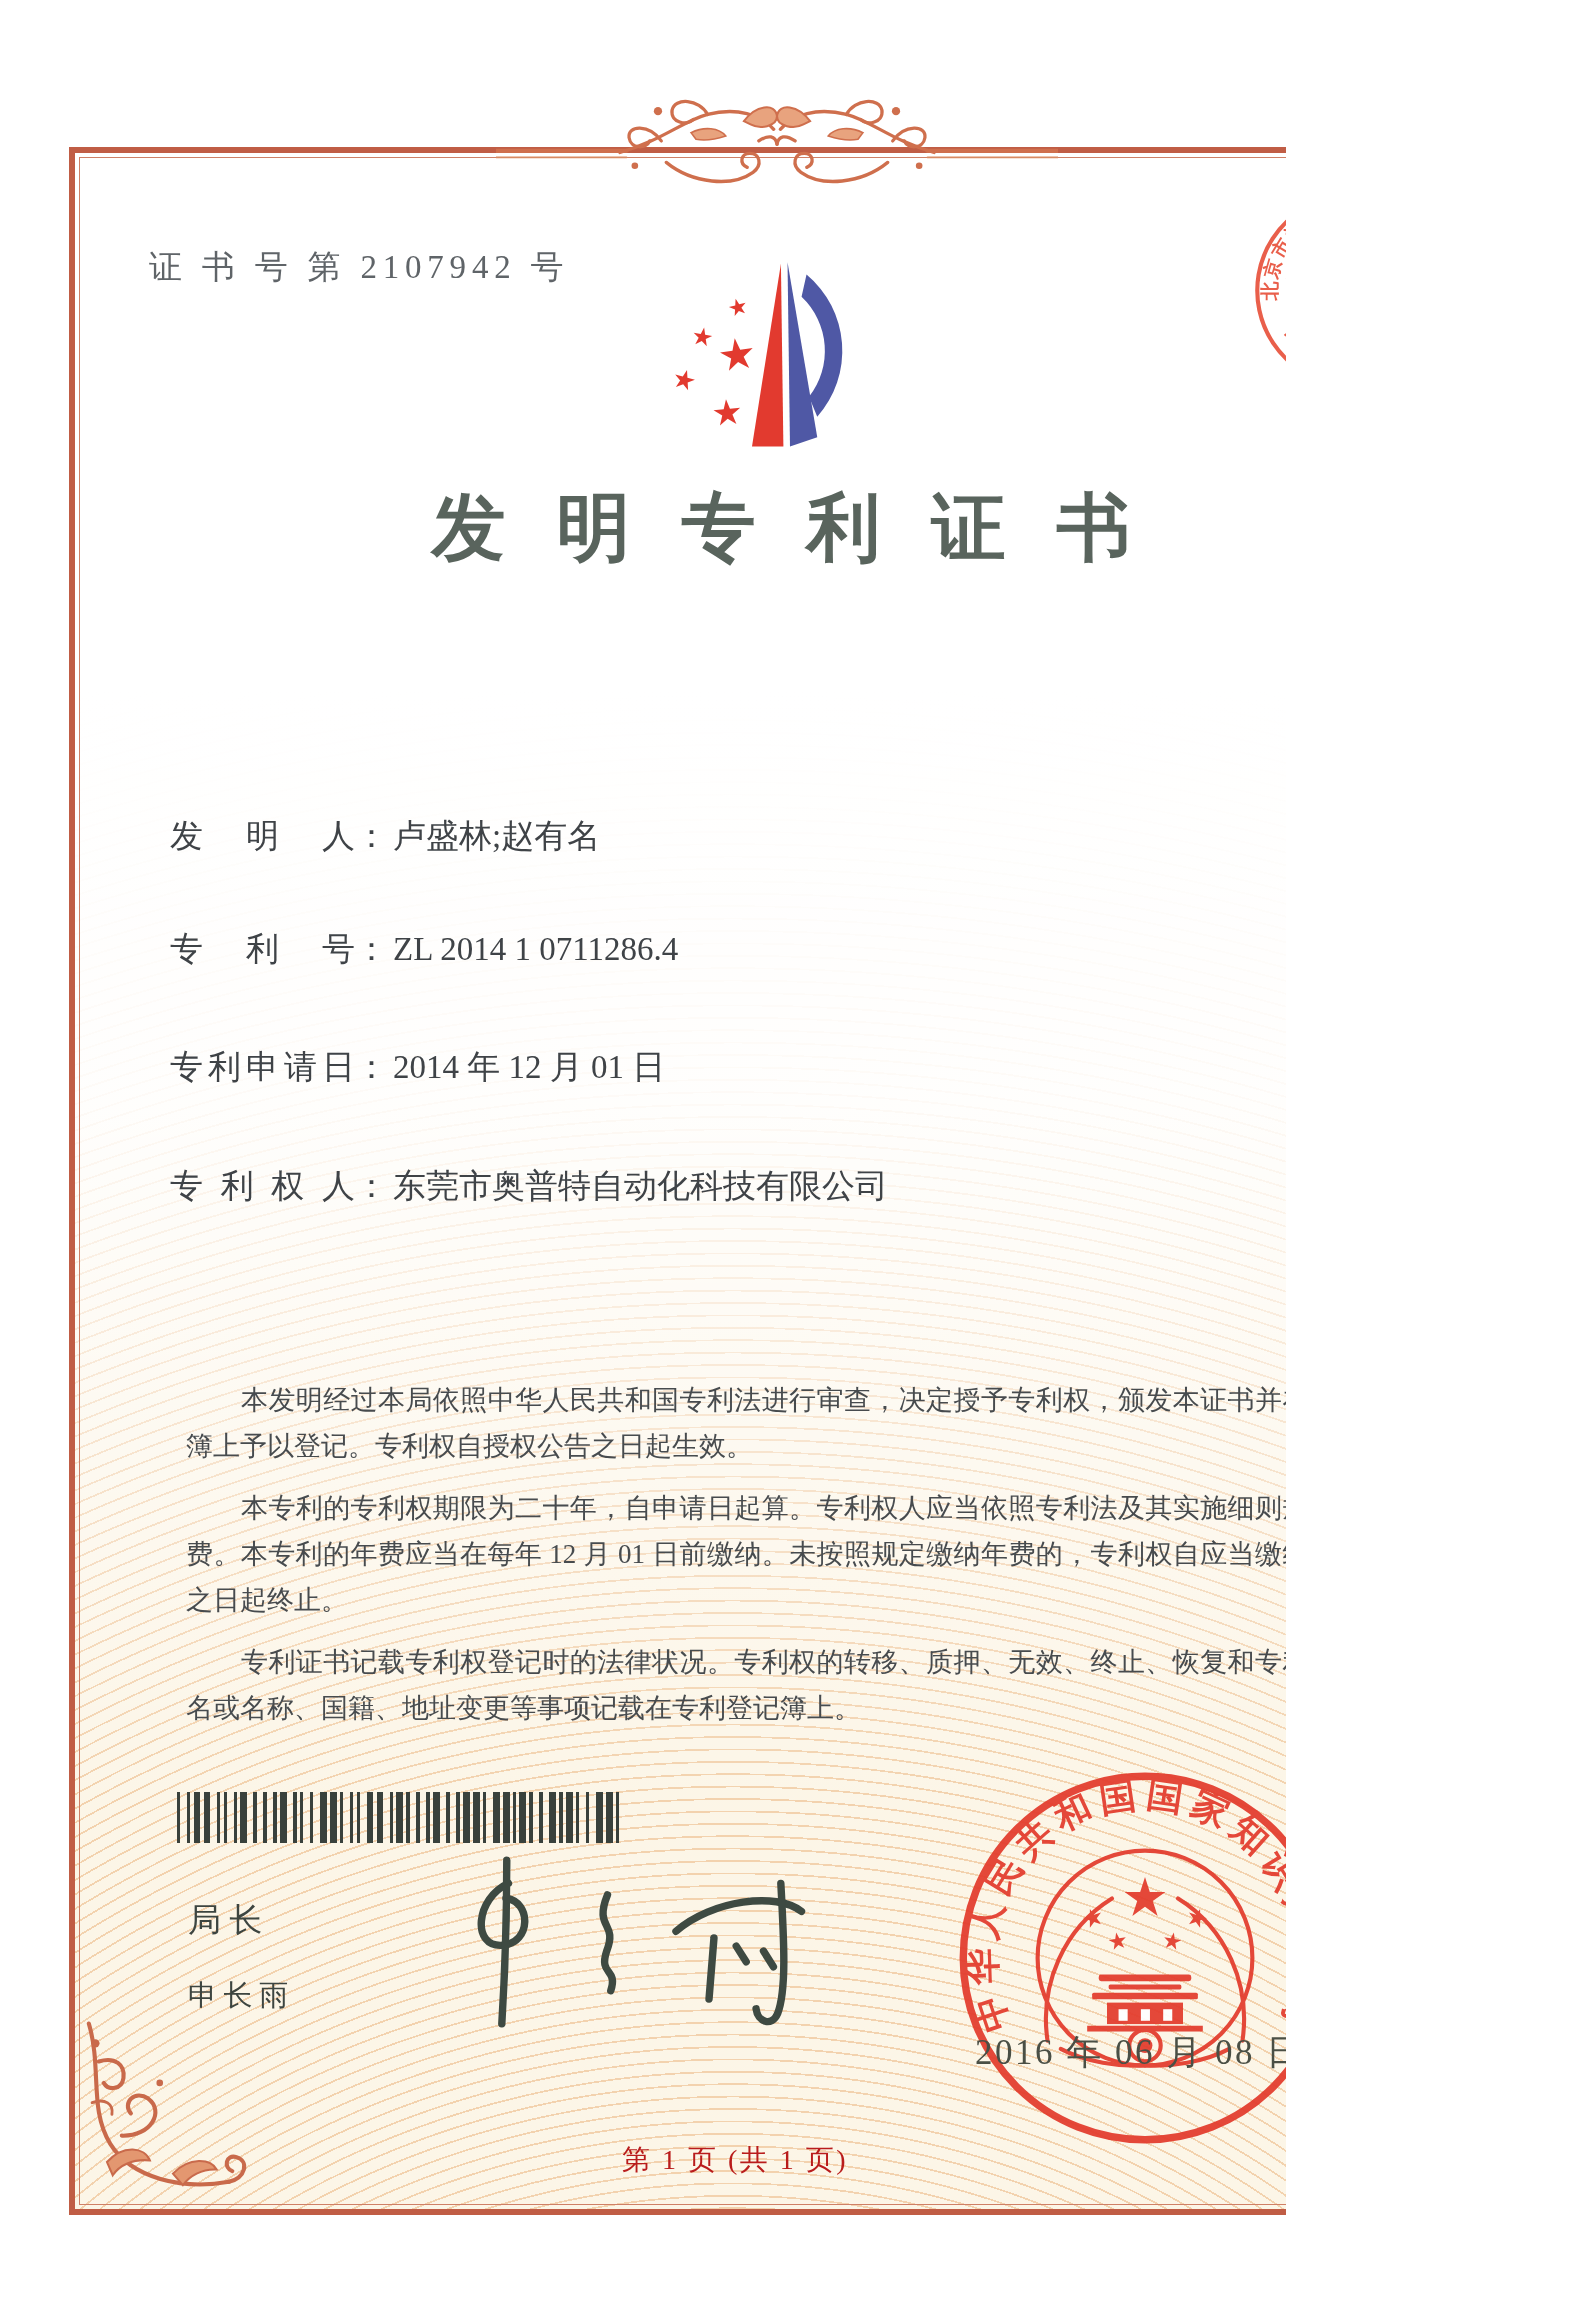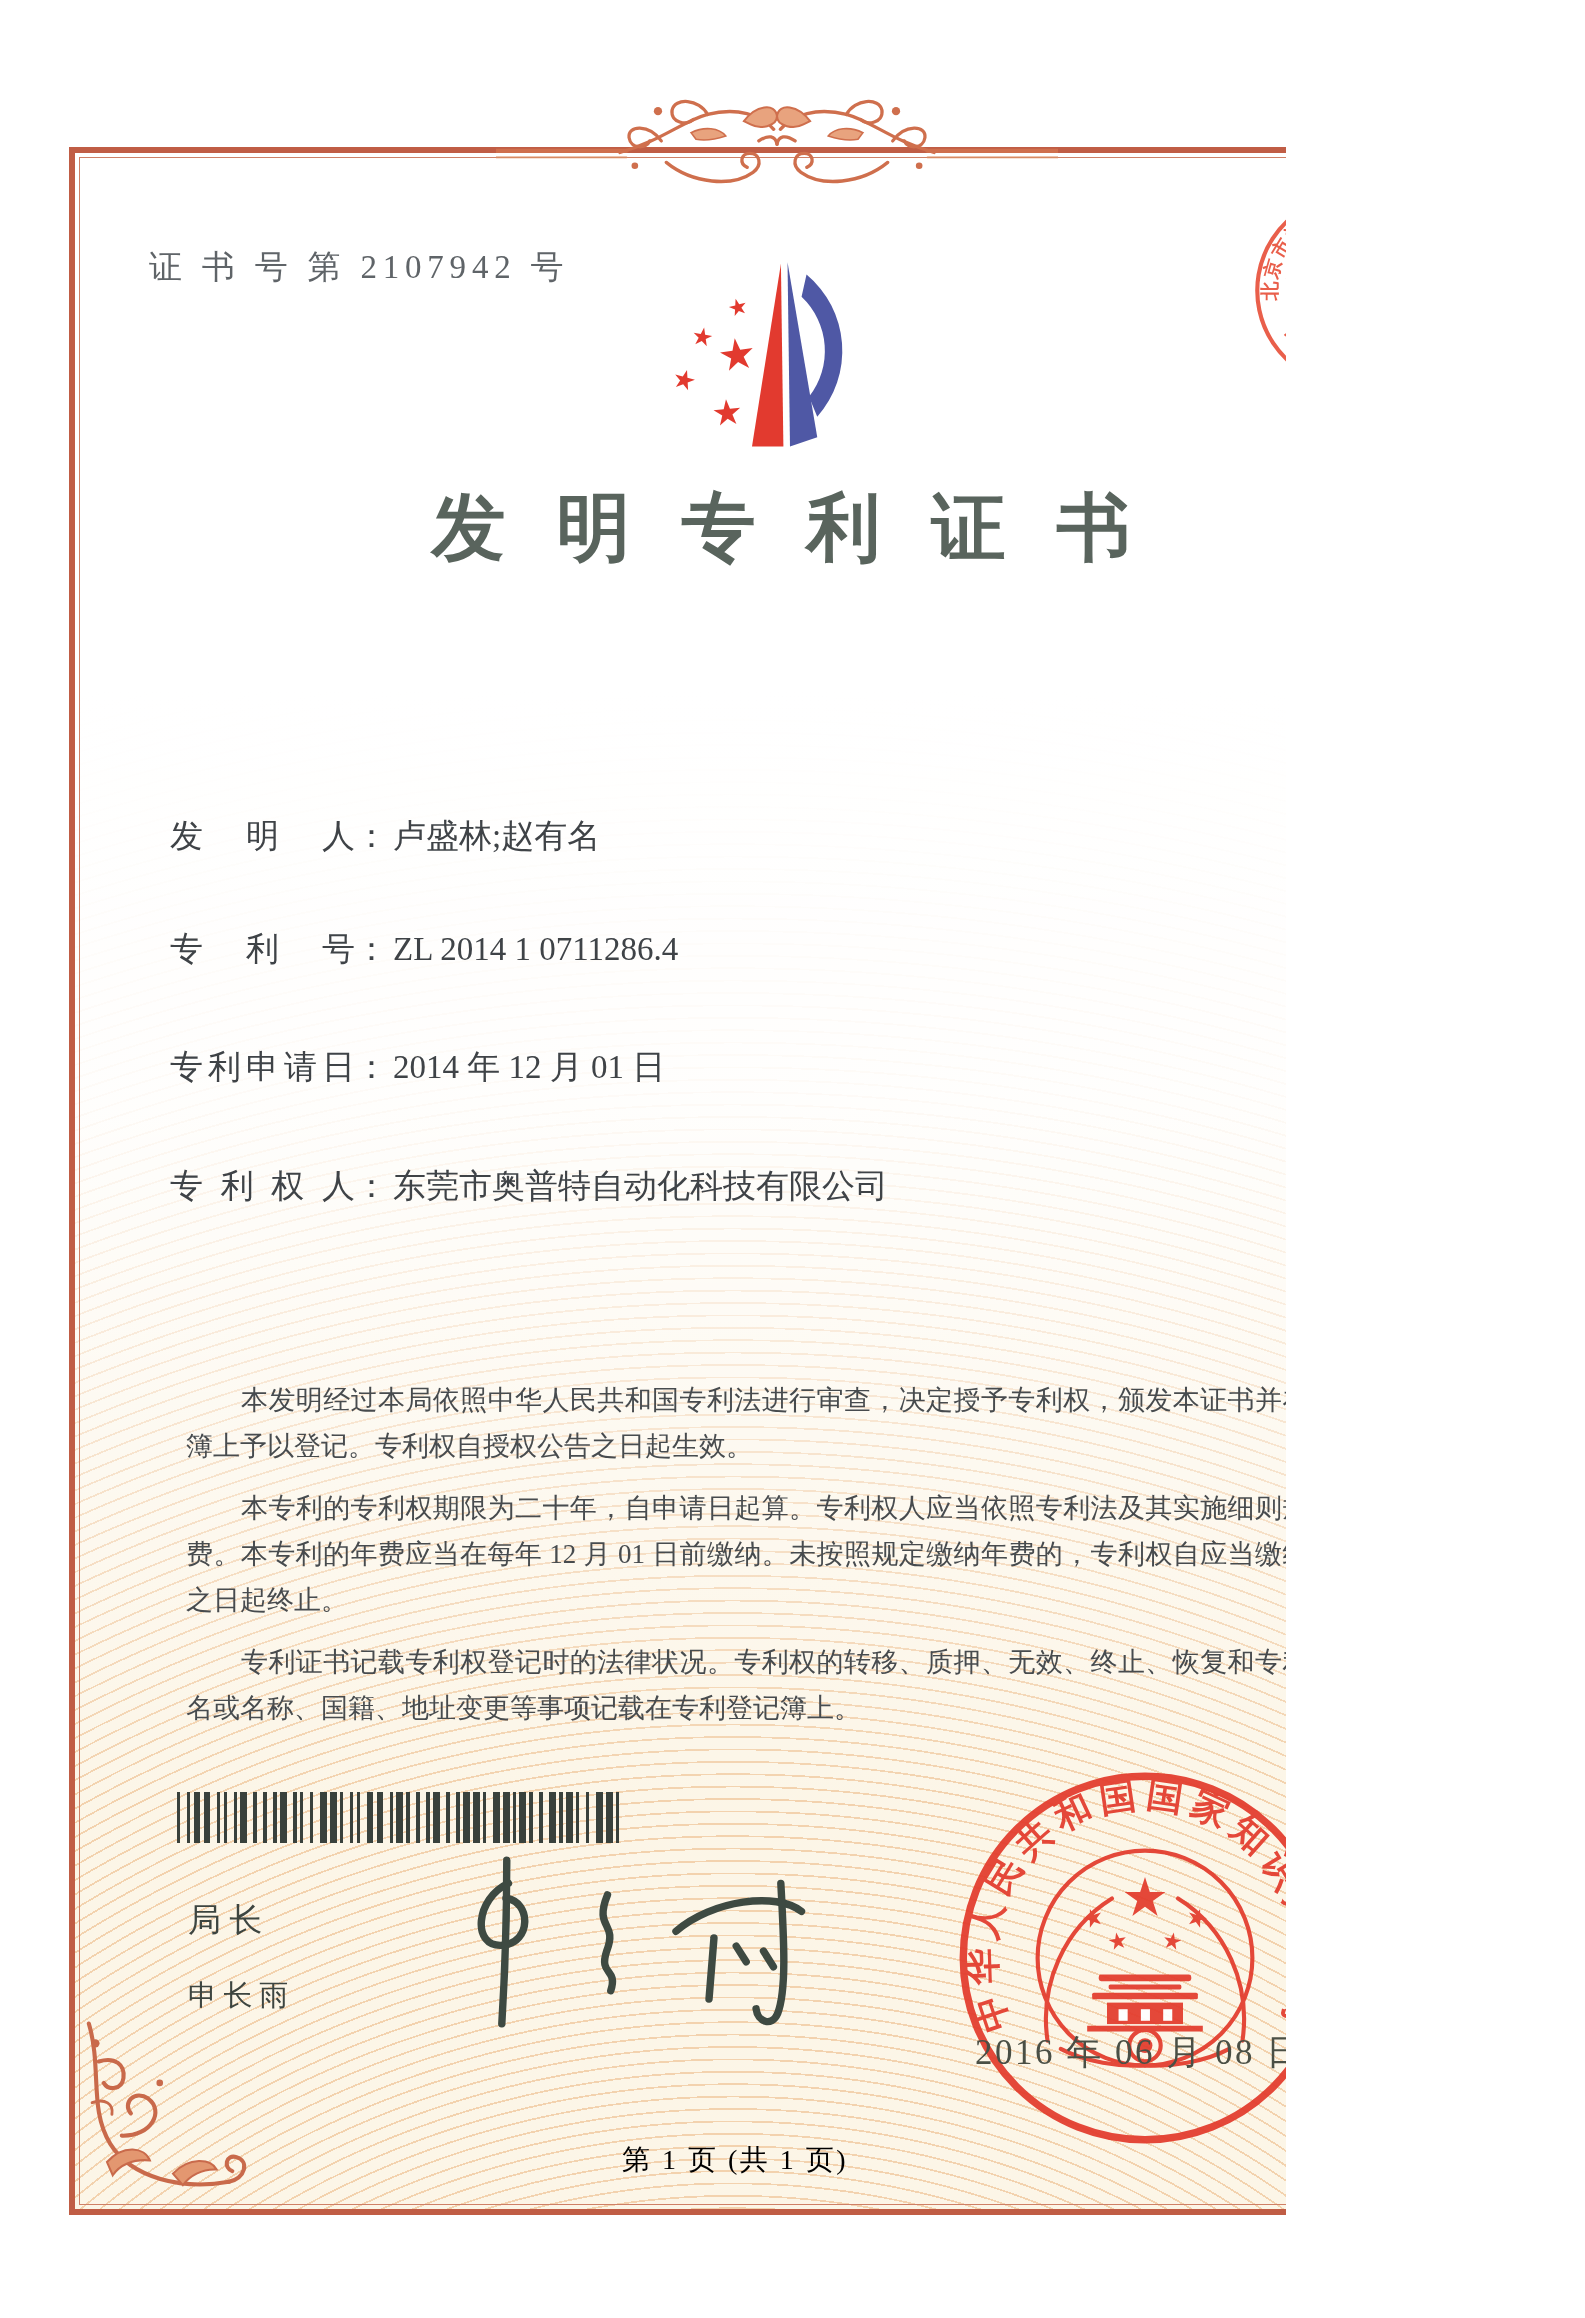--- a/index.html
+++ b/index.html
@@ -23,21 +23,21 @@
   .field-colon{display:inline-block;margin-right:5px;}
   .body-text{position:absolute;left:170px;top:1361px;width:1265px;font-size:27px;line-height:46px;
              color:#474b4e;text-align:justify;}
   .body-text p{margin:16px;text-indent:55px;}
   .body-text p + p{margin-top:5.8px;}
   .barcode{position:absolute;left:177px;top:1792px;width:450px;height:51px;font-size:0;white-space:nowrap;}
   .signer-title{position:absolute;left:188px;top:1898px;font-size:33px;color:#3d4540;letter-spacing:8.3px;}
   .signer-name{position:absolute;left:188px;top:1976px;font-size:29px;color:#3d4540;letter-spacing:6.6px;}
   .issue-date{position:absolute;left:975px;top:2029px;font-size:35px;color:#4a4f45;letter-spacing:2.5px;white-space:nowrap;}
   .page-footer{position:absolute;left:578px;top:2141px;width:314px;text-align:center;
-               font-size:28px;color:#000000;letter-spacing:2.5px;}
+               font-size:28px;color:#b91c1c;letter-spacing:2.5px;}
   
   .tax-stamp{position:absolute;left:1249px;top:187px;width:207px;height:207px;transform:rotate(-12deg);opacity:.92;}
   .logo{position:absolute;left:666px;top:258px;width:248px;height:195px;}
   .official-seal{position:absolute;left:955px;top:1768px;width:380px;height:380px;opacity:.93;}
   .signature{position:absolute;left:430px;top:1852px;width:421px;height:194px;}
   .ornament-top{position:absolute;left:496px;top:83px;width:562px;height:134px;}
   .corner-fl{position:absolute;width:202px;height:202px;}
   .corner-left{left:74px;top:2012px;}
   .corner-right{left:1310px;top:2012px;transform:scaleX(-1);}
 </style>

